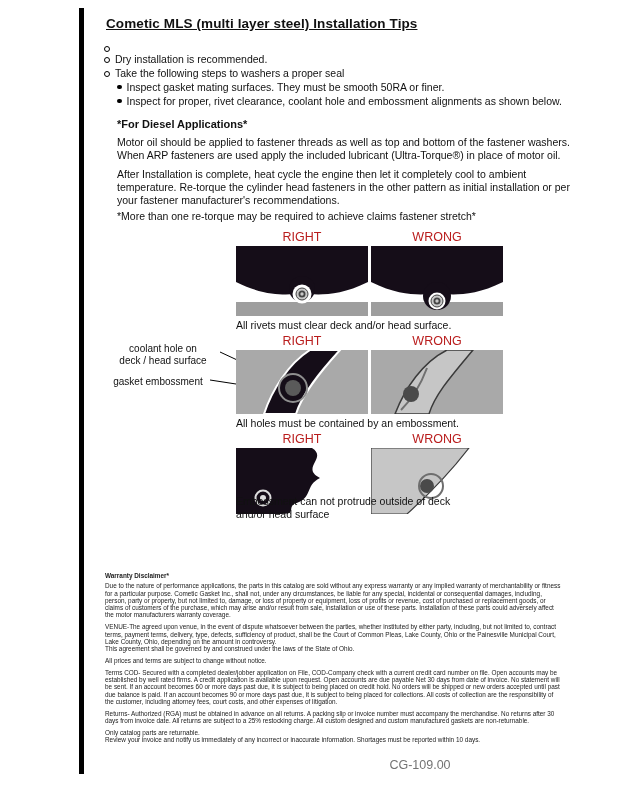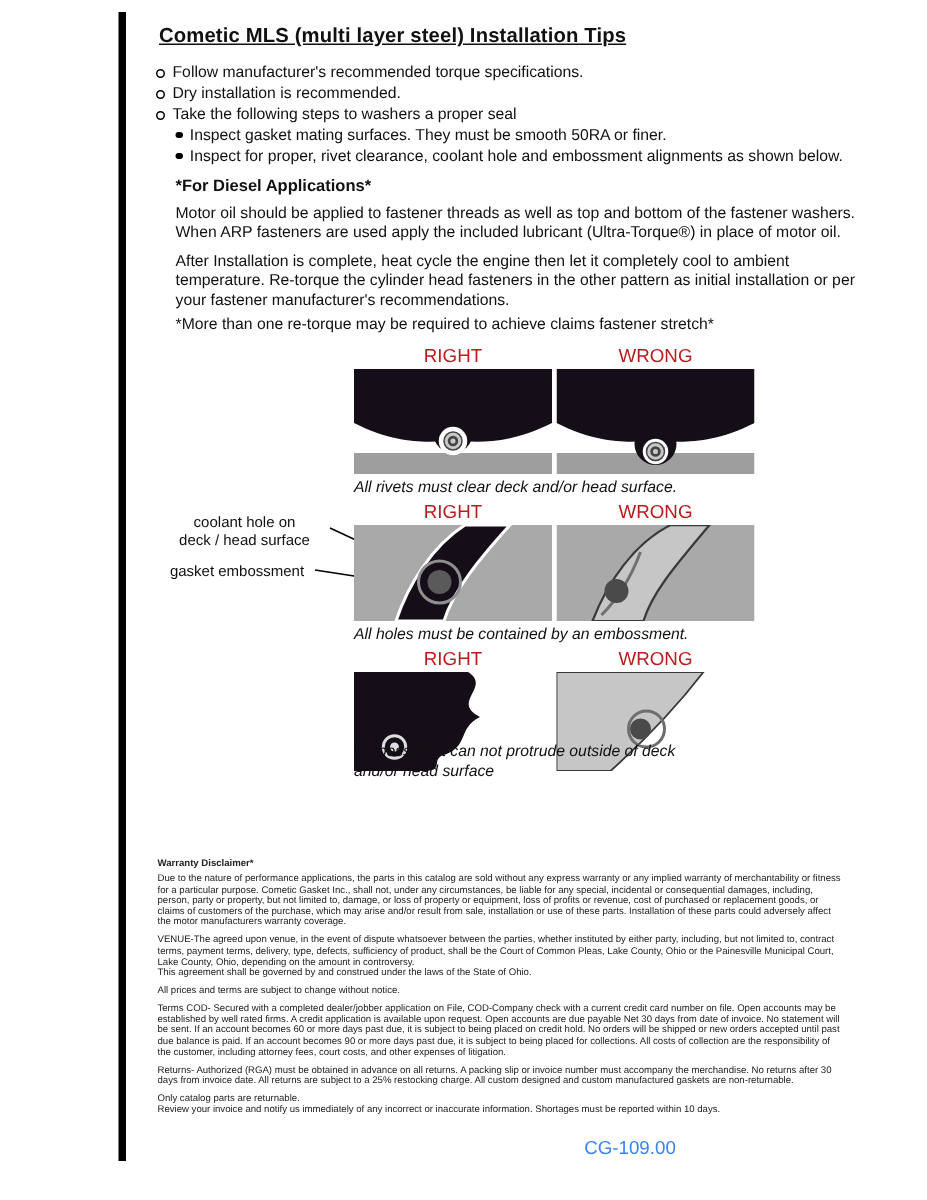--- a/index.html
+++ b/index.html
@@ -23,48 +23,47 @@
   .mk-fill { flex:none; width:4.5px; height:4.5px; background:#000; border-radius:50%; margin:3.5px 5px 0 0; }
 
   .diesel-h { position:absolute; left:117px; top:118px; font-size:11px; font-weight:bold; }
   .para { position:absolute; left:117px; width:470px; font-size:10.5px; line-height:13px; white-space:pre-line; }
   .p1 { top:136px; }
   .p2 { top:168px; }
   .note { position:absolute; left:117px; top:210px; font-size:10.5px; }
 
   .rw-label { position:absolute; width:132px; text-align:center; font-size:12.5px; color:#b91c1c; }
   .panel { position:absolute; width:132px; display:block; }
-  .caption { position:absolute; left:236px; font-size:10.5px; line-height:12.5px; white-space:pre-line;font-style:italic; }
+  .caption { position:absolute; left:236px; font-size:10.5px; line-height:12.5px; white-space:pre-line; }
 
   .callout { position:absolute; font-size:10px; line-height:11.5px; text-align:center; white-space:pre-line; }
   .co-coolant { left:108px; top:343px; width:110px; }
   .co-emboss  { left:108px; top:376px; width:100px; }
   .leader-svg { position:absolute; left:208px; top:346px; }
 
   .disc { position:absolute; left:105px; top:572px; width:457px; font-size:6.4px; line-height:7.3px; color:#222; }
   .disc .dh { font-weight:bold; margin:0 0 3px 0; }
   .disc p { margin:0 0 4.5px 0; white-space:pre-line; }
 
-  .footer { position:absolute; left:360px; top:758px; width:120px; text-align:center; font-size:12.5px; color:#3b82f6; }
+  .footer { position:absolute; left:360px; top:758px; width:120px; text-align:center; font-size:12.5px; color:#737373; }
 
   svg .thinwhite { stroke:#ffffff; }
 </style>
 </head>
 <body>
 
 <div class="page">
 
   <div class="vbar"></div>
 
   <div class="title">Cometic MLS (multi layer steel) Installation Tips</div>
 
   <div class="bullets">
     <div class="b-row">
       <span class="mk-open"></span>
-      <span>Follow manufacturer's recommended torque specifications.</span>
     </div>
     <div class="b-row">
       <span class="mk-open"></span>
       <span>Dry installation is recommended.</span>
     </div>
     <div class="b-row">
       <span class="mk-open"></span>
       <span>Take the following steps to washers a proper seal</span>
     </div>
     <div class="b-row sub">

